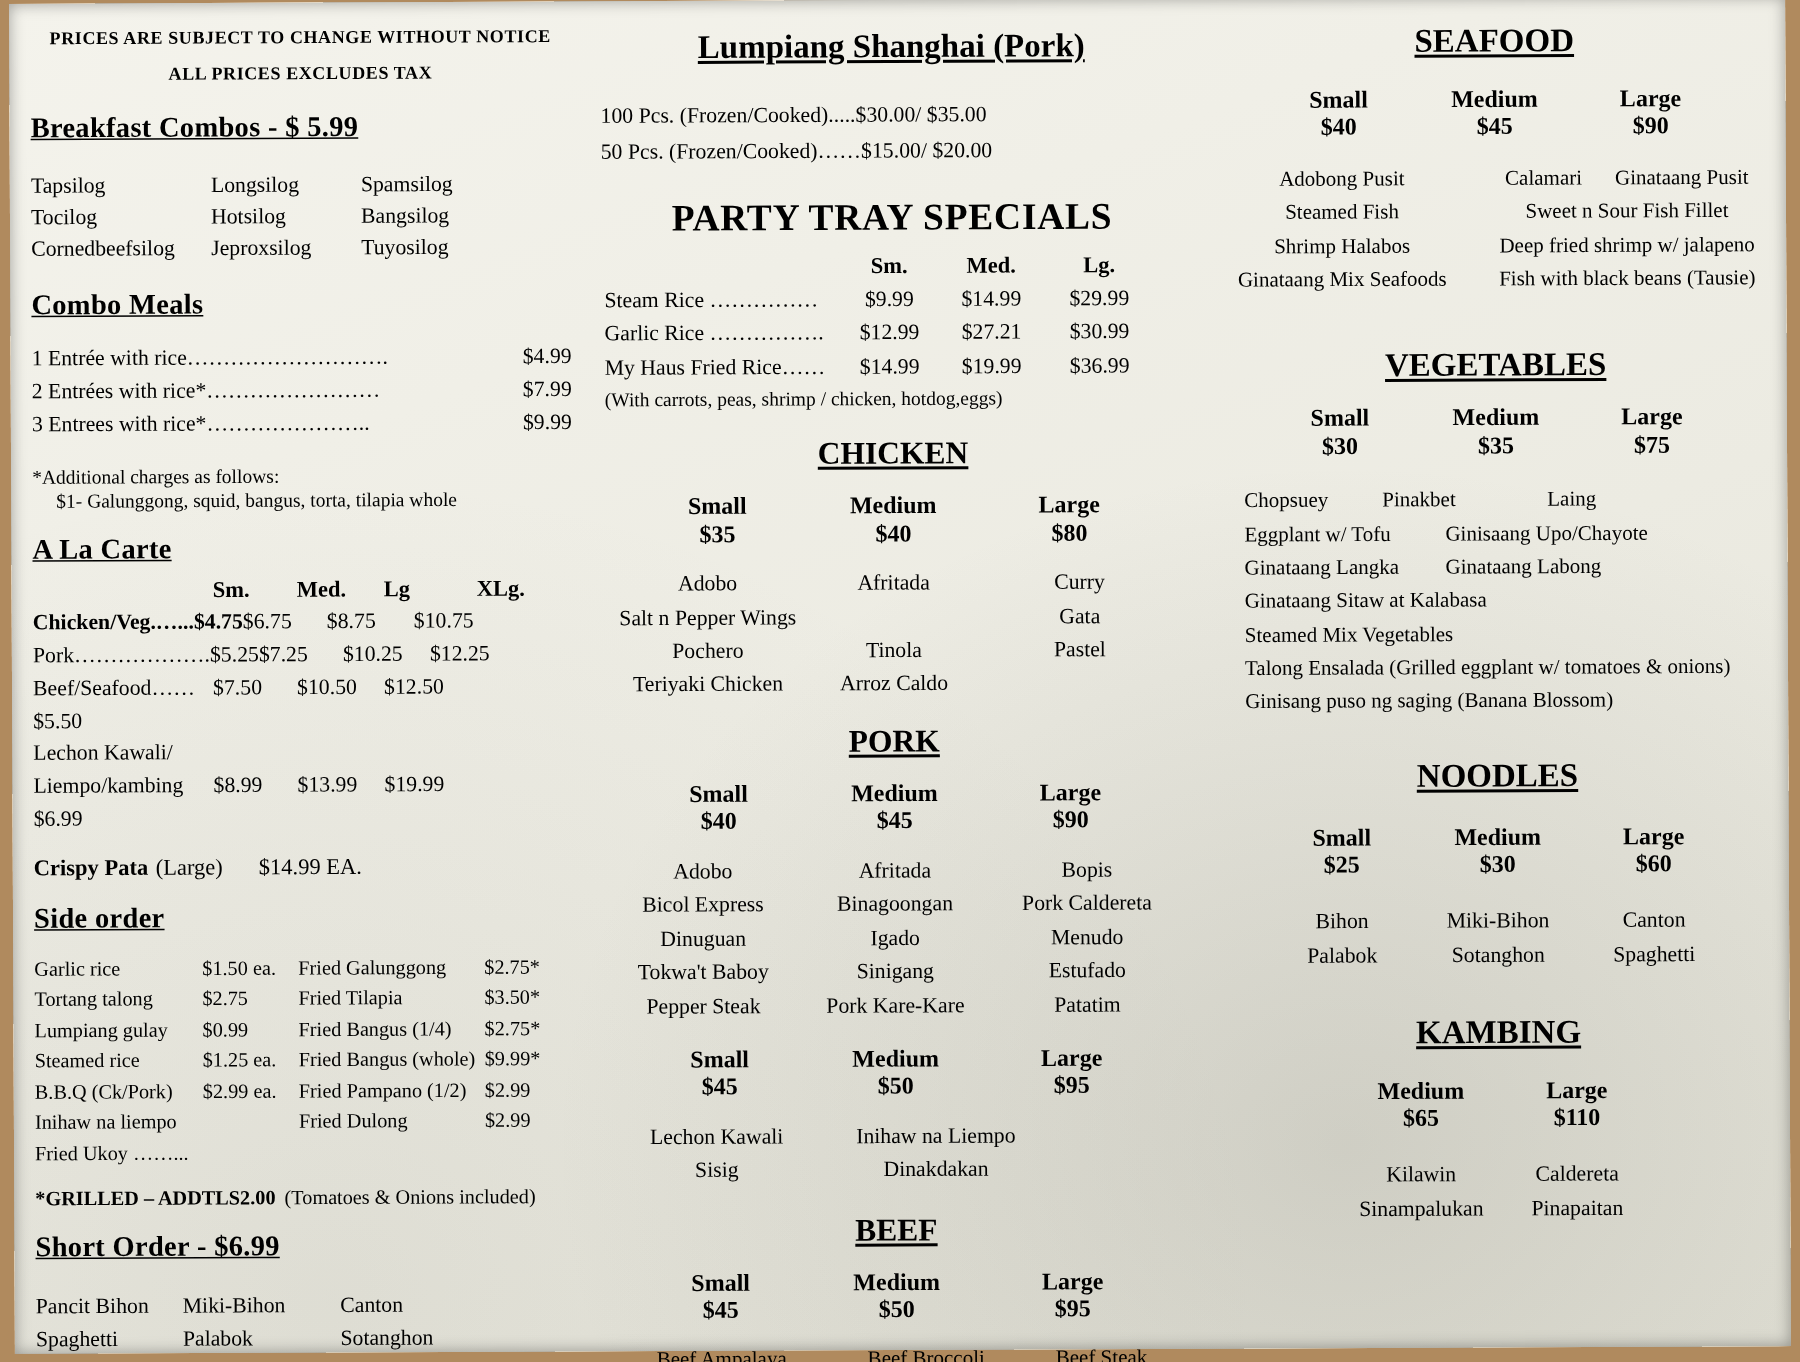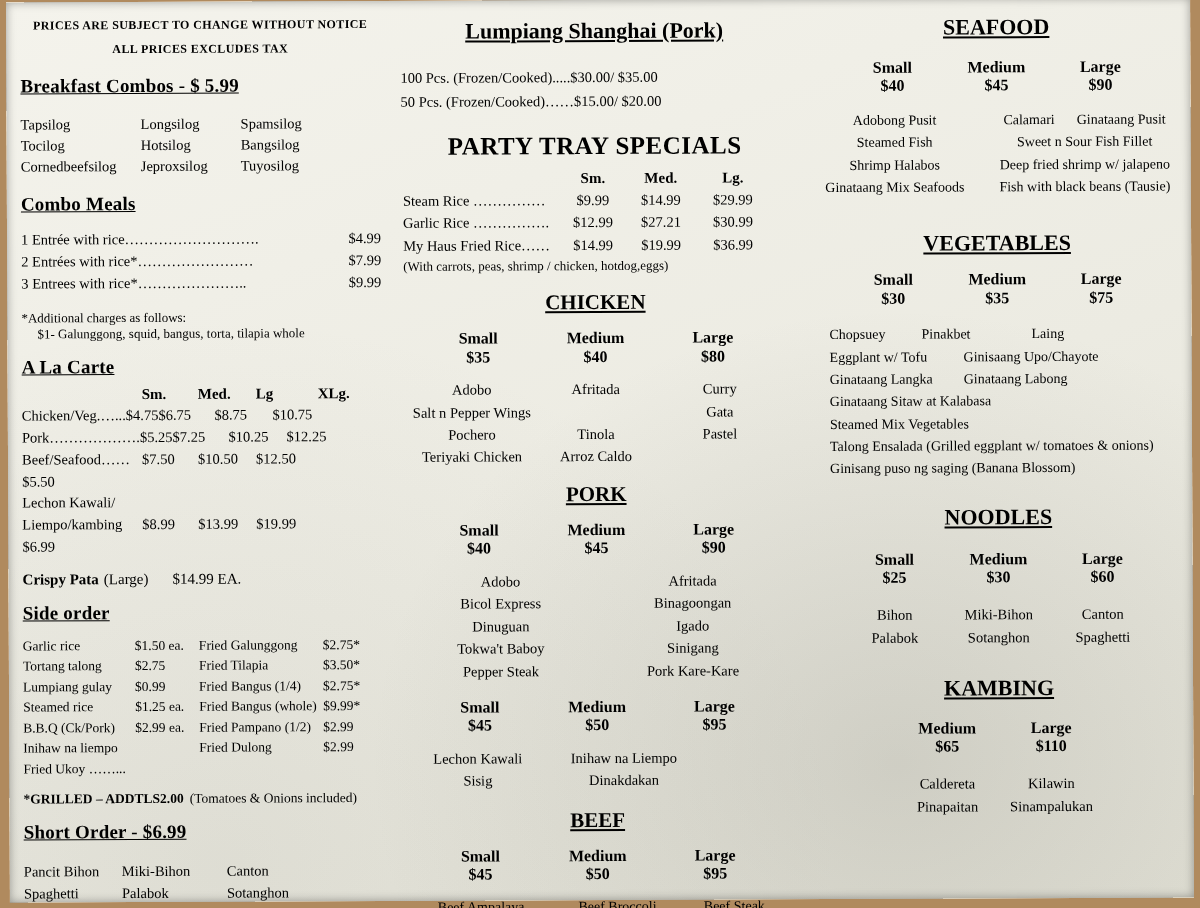--- a/index.html
+++ b/index.html
@@ -113,21 +113,21 @@
     <div style="margin-top:8px;">
       <div class="row b" style="font-size:15px;">
         <span style="flex:0 0 120px;"></span>
         <span style="flex:0 0 56px;">Sm.</span>
         <span style="flex:0 0 58px;">Med.</span>
         <span style="flex:0 0 62px;">Lg</span>
         <span>XLg.</span>
       </div>
       <div style="line-height:1.5;margin-top:2px;">
         <div class="row line">
-          <span style="flex:0 0 120px;">Chicken/Veg.…...$4.75</span>
+          <span style="flex:0 0 120px;font-weight:bold;">Chicken/Veg.…...$4.75</span>
           <span style="flex:0 0 56px;">$6.75</span>
           <span style="flex:0 0 58px;">$8.75</span>
           <span>$10.75</span>
         </div>
         <div class="row line">
           <span style="flex:0 0 120px;">Pork……………….$5.25</span>
           <span style="flex:0 0 56px;">$7.25</span>
           <span style="flex:0 0 58px;">$10.25</span>
           <span>$12.25</span>
         </div>
@@ -343,20 +343,27 @@
         <div>Tokwa't Baboy</div>
         <div>Pepper Steak</div>
       </div>
       <div style="flex:1;text-align:center;">
         <div>Afritada</div>
         <div>Binagoongan</div>
         <div>Igado</div>
         <div>Sinigang</div>
         <div>Pork Kare-Kare</div>
       </div>
+      <div style="flex:1;text-align:center;">
+        <div>Bopis</div>
+        <div>Pork Caldereta</div>
+        <div>Menudo</div>
+        <div>Estufado</div>
+        <div>Patatim</div>
+      </div>
     </div>
 
     <div class="sizehdr" style="margin-top:16px;padding:0 24px;">
       <div>
         <div>Small</div>
           <div>$45</div>
       </div>
       <div>
         <div>Medium</div>
           <div>$50</div>
@@ -526,22 +533,22 @@
           <div>$65</div>
       </div>
       <div>
         <div>Large</div>
           <div>$110</div>
       </div>
     </div>
 
     <div class="cols3" style="margin-top:16px;padding:0 86px;line-height:1.6;">
       <div style="flex:1;text-align:center;">
+        <div>Kilawin</div>
+        <div>Sinampalukan</div>
+      </div>
+      <div style="flex:1;text-align:center;">
         <div>Caldereta</div>
         <div>Pinapaitan</div>
       </div>
-      <div style="flex:1;text-align:center;">
-        <div>Kilawin</div>
-        <div>Sinampalukan</div>
-      </div>
     </div>
   </div>
 </div>
 
 </body></html>

